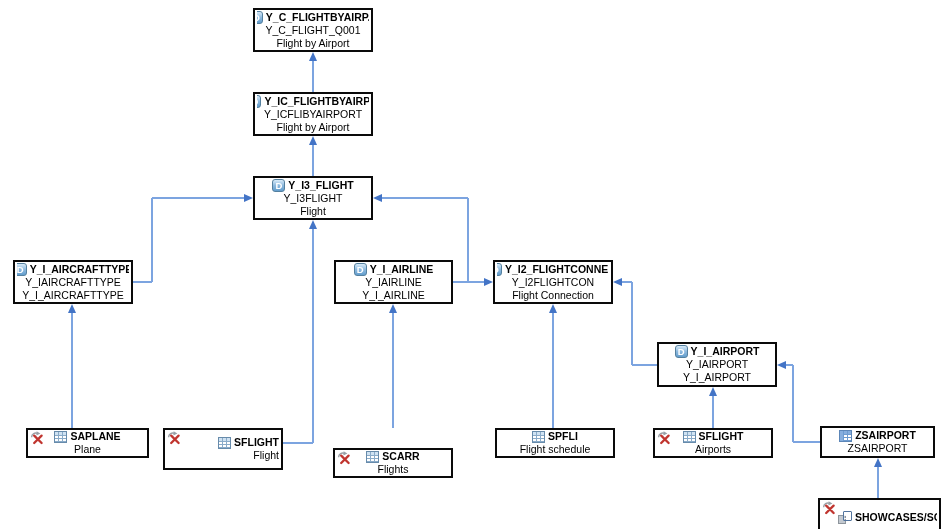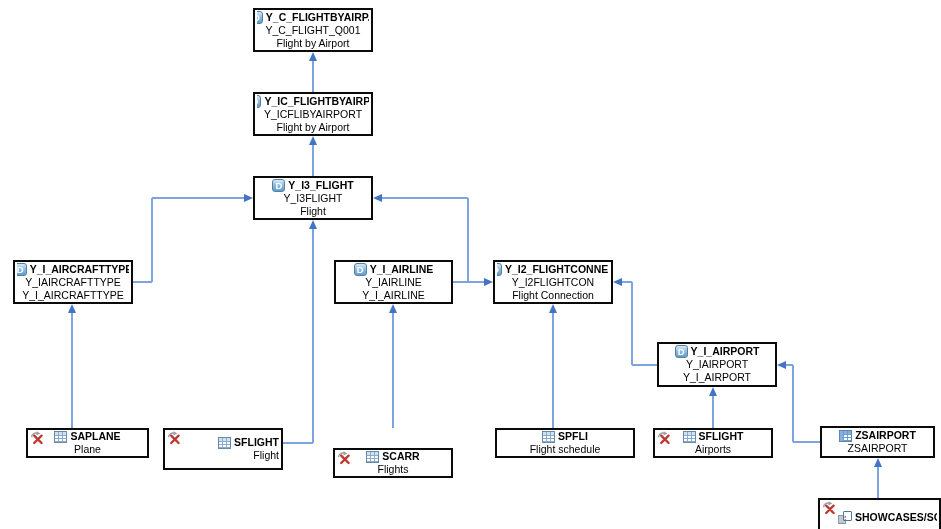--- a/index.html
+++ b/index.html
@@ -216,21 +216,21 @@
           <path d="M4.2 4.6 L11.6 12 M11.6 4.6 L4.2 12" stroke="#c0352f" stroke-width="2.3" stroke-linecap="round"></path>
         </svg></div>
       <div class="nline b">
         <div class="icon icon-table"></div>
         <span>SCARR</span>
       </div>
       <div class="nline">
         <span>Flights</span>
       </div>
     </div>
-    <div class="node" style="left: 495px; top: 428px; width: 140px; height: 30px;">
+    <div class="node" style="left: 495px; top: 428px; width: 120px; height: 30px;">
       <div class="nline b">
         <div class="icon icon-table"></div>
         <span>SPFLI</span>
       </div>
       <div class="nline">
         <span>Flight schedule</span>
       </div>
     </div>
     <div class="node" style="left: 653px; top: 428px; width: 120px; height: 30px;">
       <div class="err"><svg width="16" height="14" viewBox="0 0 16 14">

